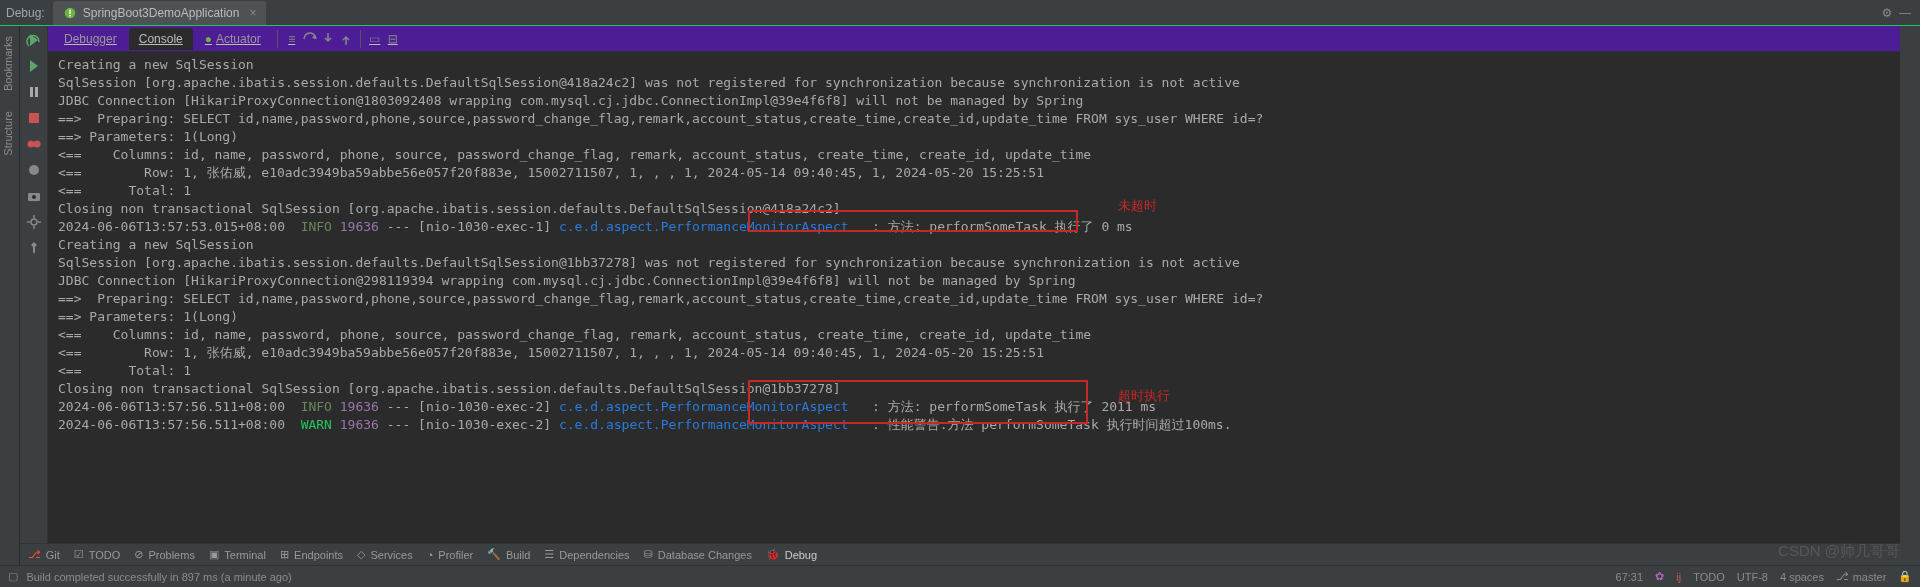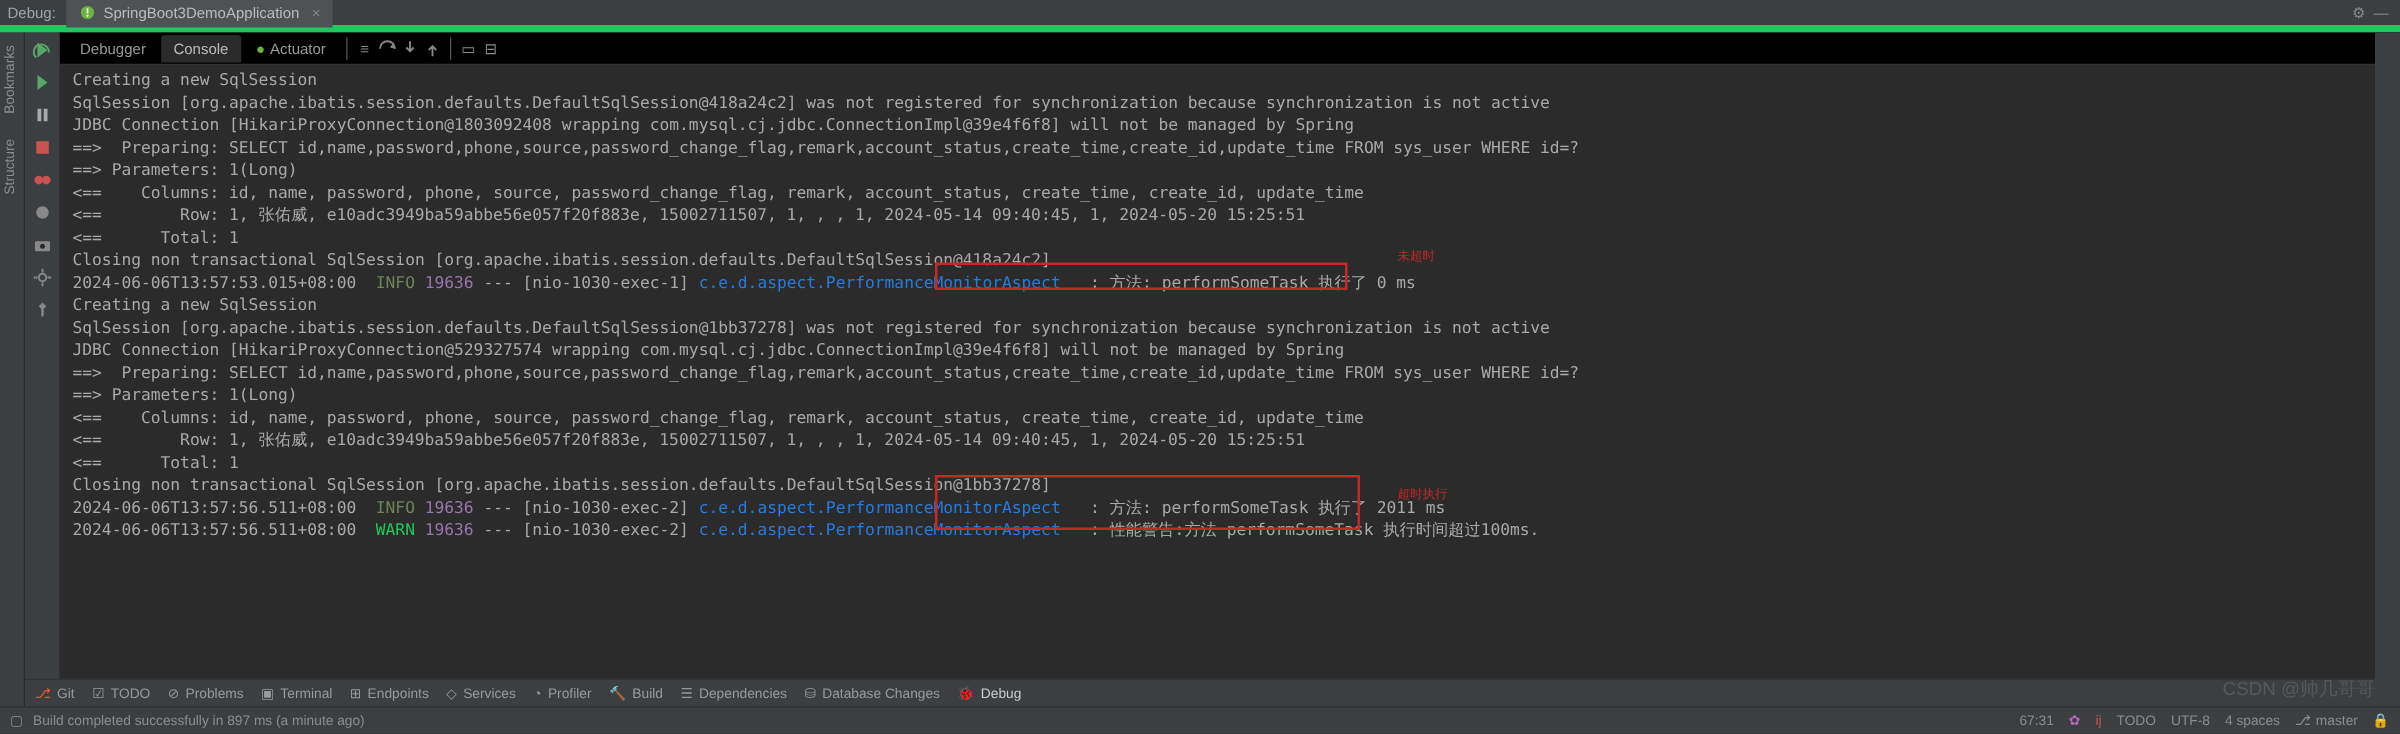--- a/index.html
+++ b/index.html
@@ -1,54 +1,54 @@
 <!DOCTYPE html>
 <html><head>
 <meta charset="utf-8">
 <style>
 * { margin: 0; padding: 0; box-sizing: border-box; }
 body { background: #2b2b2b; color: #bbb; font-family: "Segoe UI", Arial, sans-serif; font-size: 12px; width: 1920px; height: 587px; overflow: hidden; position: relative; }
 .mono { font-family: "Consolas", "Monaco", monospace; font-size: 13px; }
 
 
-.topbar { display: flex; align-items: center; height: 26px; background: #3c3f41; border-bottom: 6px solid #22c55e; padding: 0 6px; }
+.topbar { display: flex; align-items: center; height: 26px; background: #3c3f41; border-bottom: 1px solid #22c55e; padding: 0 6px; }
 .topbar-label { color: #9aa7b0; margin-right: 8px; }
 .run-tab { display: flex; align-items: center; height: 24px; padding: 0 10px; background: #4e5254; border-radius: 3px 3px 0 0; gap: 6px; }
 .run-tab .rt-icon { width: 14px; height: 14px; }
 .run-tab .rt-close { color: #888; margin-left: 4px; cursor: pointer; }
 .topbar-spacer { flex: 1; }
 .topbar-gear, .topbar-min { width: 18px; text-align: center; color: #888; cursor: pointer; }
 
 
 .left-ribbon { position: absolute; left: 0; top: 26px; width: 20px; bottom: 22px; background: #3c3f41; border-right: 1px solid #2b2b2b; }
 .left-ribbon .vtab { writing-mode: vertical-rl; transform: rotate(180deg); color: #8c8c8c; font-size: 11px; padding: 10px 2px; display: flex; align-items: center; gap: 4px; }
 .left-ribbon .vtab + .vtab { margin-top: 0; }
 
 
 .tool-col { position: absolute; left: 20px; top: 26px; width: 28px; background: #3c3f41; border-right: 1px solid #323232; display: flex; flex-direction: column; align-items: center; padding-top: 6px; gap: 10px; bottom: 22px; }
 .tool-col .ico { width: 16px; height: 16px; cursor: pointer; display: flex; align-items: center; justify-content: center; }
 
 
-.db-tabs { position: absolute; left: 48px; top: 26px; right: 0; height: 26px; background: #000000; display: flex; align-items: center; border-bottom: 1px solid #323232; gap: 2px; padding-left: 6px; }
+.db-tabs { position: absolute; left: 48px; top: 26px; right: 0; height: 26px; background: #4c1d95; display: flex; align-items: center; border-bottom: 1px solid #323232; gap: 2px; padding-left: 6px; text-decoration: underline; }
 .db-tab { padding: 4px 10px; color: #999; cursor: pointer; }
 .db-tab.active { background: #2b2b2b; color: #bbb; border-radius: 3px 3px 0 0; }
 .db-sep { width: 1px; height: 18px; background: #555; margin: 0 4px; }
 .db-ico { width: 16px; height: 16px; cursor: pointer; color: #888; display: flex; align-items: center; justify-content: center; }
 .db-tabs .right { margin-left: auto; padding-right: 10px; color: #888; cursor: pointer; }
 
 
 .console { position: absolute; left: 48px; top: 52px; right: 20px; bottom: 22px; background: #2b2b2b; overflow: hidden; padding: 4px 10px; line-height: 18px; }
 .console .line { white-space: pre; color: #a9a9a9; }
 .info-lvl { color: #6a8759; }
 .warn-lvl { color: #22c55e; }
 .pid { color: #9876aa; }
 .thread { color: #a9a9a9; }
 .logger { color: #287bde; }
 .box { position: absolute; border: 2px solid #c62828; pointer-events: none; }
-.red-label { position: absolute; color: #c62828; font-family: Consolas, monospace; font-size: 10px; }
+.red-label { position: absolute; color: #c62828; font-family: Consolas, monospace; font-size: 13px; }
 
 
 .right-ribbon { position: absolute; right: 0; top: 26px; width: 20px; bottom: 22px; background: #3c3f41; }
 .toolwin-bar { position: absolute; left: 20px; right: 20px; bottom: 22px; height: 22px; background: #3c3f41; border-top: 1px solid #323232; display: flex; align-items: center; gap: 14px; padding: 0 8px; font-size: 11px; color: #999; }
 .tw-item { display: flex; align-items: center; gap: 5px; cursor: pointer; }
 .tw-item.active { color: #ccc; }
 .statusbar { position: absolute; left: 0; right: 0; bottom: 0; height: 22px; background: #3c3f41; border-top: 1px solid #323232; display: flex; align-items: center; padding: 0 8px; font-size: 11px; color: #8c8c8c; }
 .statusbar .sp { flex: 1; }
 .statusbar .chip { margin-left: 12px; display: flex; align-items: center; gap: 4px; }
 
@@ -174,21 +174,21 @@
   <div class="line">JDBC Connection [HikariProxyConnection@1803092408 wrapping com.mysql.cj.jdbc.ConnectionImpl@39e4f6f8] will not be managed by Spring</div>
   <div class="line">==&gt;  Preparing: SELECT id,name,password,phone,source,password_change_flag,remark,account_status,create_time,create_id,update_time FROM sys_user WHERE id=?</div>
   <div class="line">==&gt; Parameters: 1(Long)</div>
   <div class="line">&lt;==    Columns: id, name, password, phone, source, password_change_flag, remark, account_status, create_time, create_id, update_time</div>
   <div class="line">&lt;==        Row: 1, 张佑威, e10adc3949ba59abbe56e057f20f883e, 15002711507, 1, , , 1, 2024-05-14 09:40:45, 1, 2024-05-20 15:25:51</div>
   <div class="line">&lt;==      Total: 1</div>
   <div class="line">Closing non transactional SqlSession [org.apache.ibatis.session.defaults.DefaultSqlSession@418a24c2]</div>
   <div class="line"><span>2024-06-06T13:57:53.015+08:00</span>  <span class="info-lvl">INFO</span> <span class="pid">19636</span> <span>---</span> <span class="thread">[nio-1030-exec-1]</span> <span class="logger">c.e.d.aspect.PerformanceMonitorAspect</span>   <span>: 方法: performSomeTask 执行了 0 ms</span></div>
   <div class="line">Creating a new SqlSession</div>
   <div class="line">SqlSession [org.apache.ibatis.session.defaults.DefaultSqlSession@1bb37278] was not registered for synchronization because synchronization is not active</div>
-  <div class="line">JDBC Connection [HikariProxyConnection@529327574 wrapping com.mysql.cj.jdbc.ConnectionImpl@39e4f6f8] will not be managed by Spring</div>
+  <div class="line">JDBC Connection [HikariProxyConnection@298119394 wrapping com.mysql.cj.jdbc.ConnectionImpl@39e4f6f8] will not be managed by Spring</div>
   <div class="line">==&gt;  Preparing: SELECT id,name,password,phone,source,password_change_flag,remark,account_status,create_time,create_id,update_time FROM sys_user WHERE id=?</div>
   <div class="line">==&gt; Parameters: 1(Long)</div>
   <div class="line">&lt;==    Columns: id, name, password, phone, source, password_change_flag, remark, account_status, create_time, create_id, update_time</div>
   <div class="line">&lt;==        Row: 1, 张佑威, e10adc3949ba59abbe56e057f20f883e, 15002711507, 1, , , 1, 2024-05-14 09:40:45, 1, 2024-05-20 15:25:51</div>
   <div class="line">&lt;==      Total: 1</div>
   <div class="line">Closing non transactional SqlSession [org.apache.ibatis.session.defaults.DefaultSqlSession@1bb37278]</div>
   <div class="line"><span>2024-06-06T13:57:56.511+08:00</span>  <span class="info-lvl">INFO</span> <span class="pid">19636</span> <span>---</span> <span class="thread">[nio-1030-exec-2]</span> <span class="logger">c.e.d.aspect.PerformanceMonitorAspect</span>   <span>: 方法: performSomeTask 执行了 2011 ms</span></div>
   <div class="line"><span>2024-06-06T13:57:56.511+08:00</span>  <span class="warn-lvl">WARN</span> <span class="pid">19636</span> <span>---</span> <span class="thread">[nio-1030-exec-2]</span> <span class="logger">c.e.d.aspect.PerformanceMonitorAspect</span>   <span>: 性能警告:方法 performSomeTask 执行时间超过100ms.</span></div>
 
   <div class="box" style="left:700px; top:158px; width:330px; height:22px;"></div>

